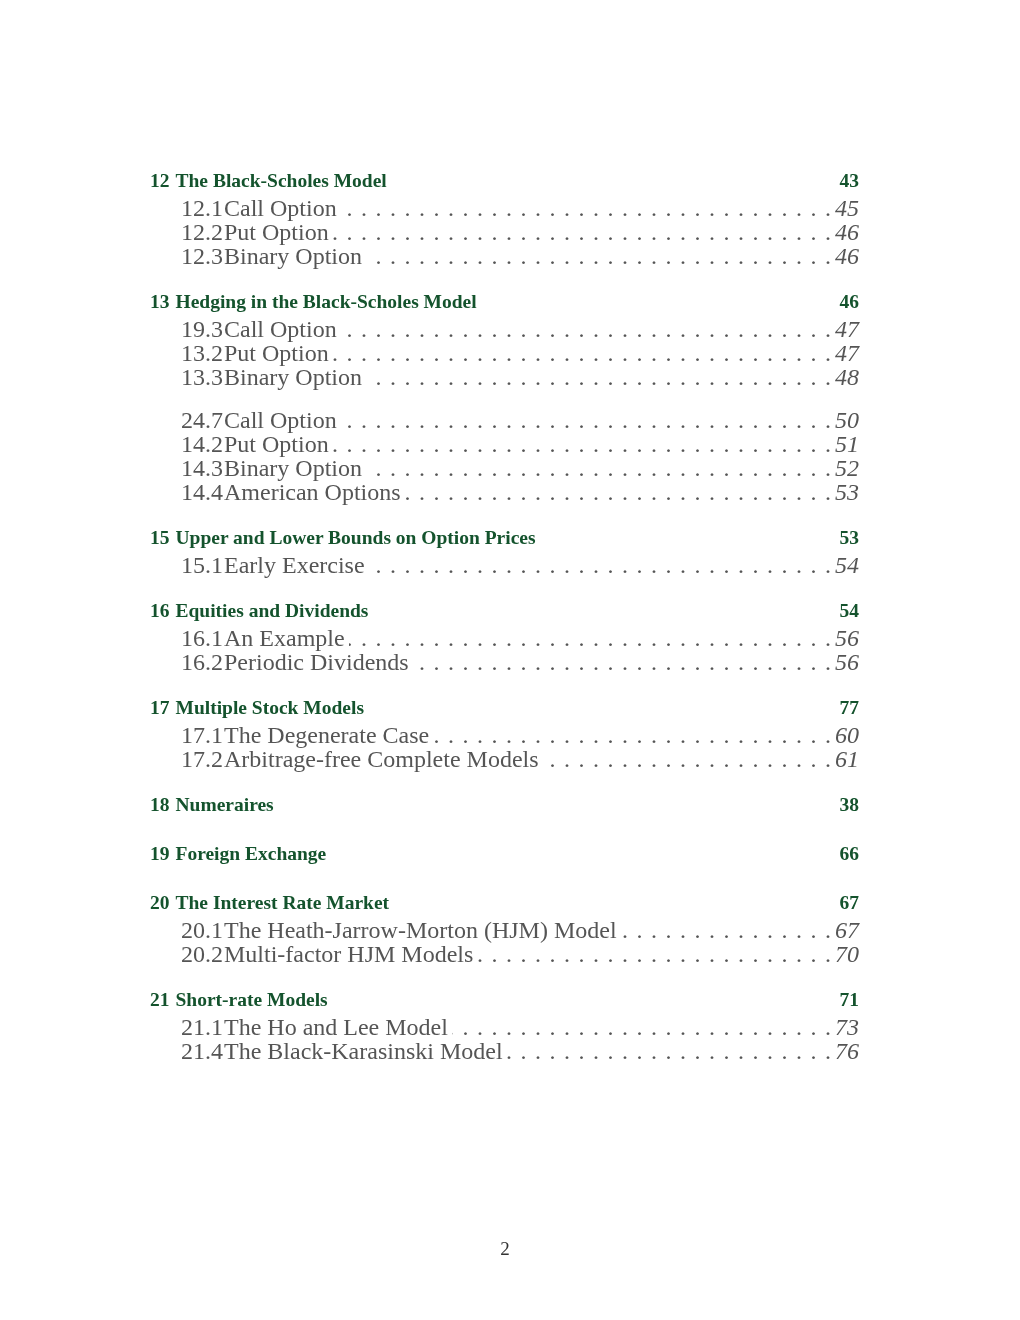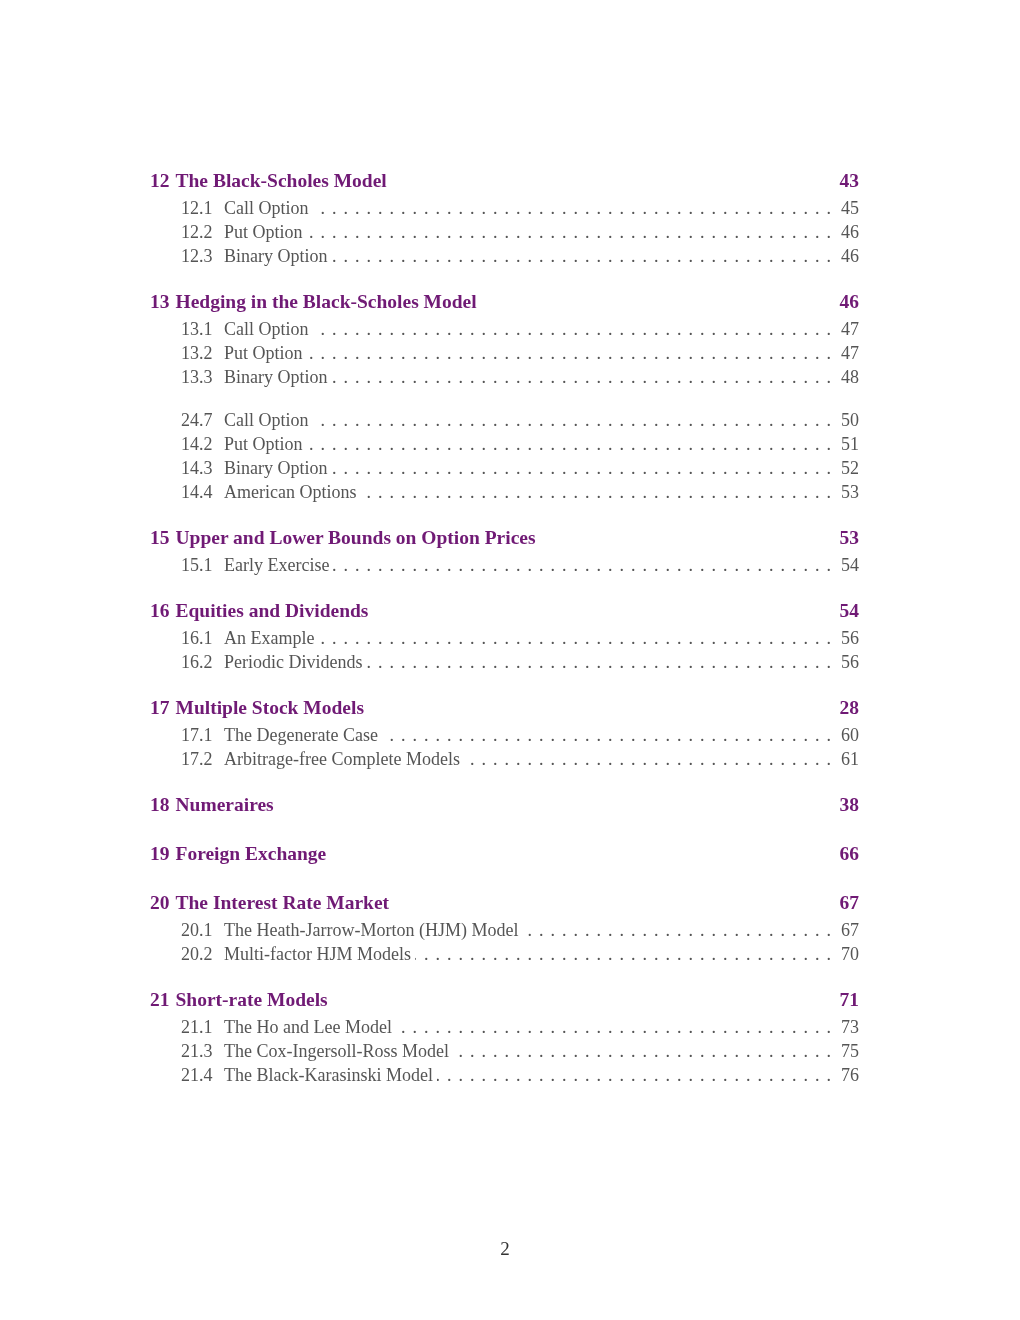--- a/index.html
+++ b/index.html
@@ -25,41 +25,41 @@
       margin-bottom: 19px;
     }
     .sec-head {
       display: flex;
       align-items: baseline;
       height: 30px;
       line-height: 30px;
       font-family: "Liberation Serif", "DejaVu Serif", serif;
       font-weight: bold;
       font-size: 19.5px;
-      color: #701a75;
+      color: #14532d;
     }
     .sec-num {
       flex: none;
       margin-right: 6px;
     }
     .sec-title {
       flex: 1 1 auto;
     }
     .sec-page {
       flex: none;
       text-align: right;
     }
     .sub {
       display: flex;
       align-items: baseline;
       height: 24px;
       line-height: 24px;
       padding-left: 31px;
       font-family: "Liberation Serif", "DejaVu Serif", serif;
-      font-size: 18px;
+      font-size: 24px;
       color: #555555;
     }
     .sub-num {
       flex: none;
       width: 43px;
     }
     .sub-title {
       flex: none;
       white-space: nowrap;
       padding-right: 4px;
@@ -74,20 +74,21 @@
       direction: rtl;
     }
     .leader::before {
       content: ". . . . . . . . . . . . . . . . . . . . . . . . . . . . . . . . . . . . . . . . . . . . . . . . . . . . . . . . . . . . . . . . . . . . . . . . . . . . . . . . . . . . . . . . . . . . . . . . . . . . . . . . . . . . . . . . ";
       word-spacing: 2.5px;
     }
     .sub-page {
       flex: none;
       width: 28px;
       text-align: right;
+      font-style: italic;
     }
     .page-footer {
       position: absolute;
       top: 1238px;
       left: 0;
       width: 1010px;
       text-align: center;
       font-family: "Liberation Serif", "DejaVu Serif", serif;
       font-size: 19px;
       color: #333;
@@ -124,21 +125,21 @@
     </div>
   </div>
 
   <div class="section">
     <div class="sec-head">
       <span class="sec-num">13</span>
       <span class="sec-title">Hedging in the Black-Scholes Model</span>
       <span class="sec-page">46</span>
     </div>
     <div class="sub">
-      <span class="sub-num">13.1</span>
+      <span class="sub-num">19.3</span>
       <span class="sub-title">Call Option</span>
       <span class="leader"></span>
       <span class="sub-page">47</span>
     </div>
     <div class="sub">
       <span class="sub-num">13.2</span>
       <span class="sub-title">Put Option</span>
       <span class="leader"></span>
       <span class="sub-page">47</span>
     </div>
@@ -208,21 +209,21 @@
       <span class="sub-title">Periodic Dividends</span>
       <span class="leader"></span>
       <span class="sub-page">56</span>
     </div>
   </div>
 
   <div class="section">
     <div class="sec-head">
       <span class="sec-num">17</span>
       <span class="sec-title">Multiple Stock Models</span>
-      <span class="sec-page">28</span>
+      <span class="sec-page">77</span>
     </div>
     <div class="sub">
       <span class="sub-num">17.1</span>
       <span class="sub-title">The Degenerate Case</span>
       <span class="leader"></span>
       <span class="sub-page">60</span>
     </div>
     <div class="sub">
       <span class="sub-num">17.2</span>
       <span class="sub-title">Arbitrage-free Complete Models</span>
@@ -273,26 +274,20 @@
       <span class="sec-title">Short-rate Models</span>
       <span class="sec-page">71</span>
     </div>
     <div class="sub">
       <span class="sub-num">21.1</span>
       <span class="sub-title">The Ho and Lee Model</span>
       <span class="leader"></span>
       <span class="sub-page">73</span>
     </div>
     <div class="sub">
-      <span class="sub-num">21.3</span>
-      <span class="sub-title">The Cox-Ingersoll-Ross Model</span>
-      <span class="leader"></span>
-      <span class="sub-page">75</span>
-    </div>
-    <div class="sub">
       <span class="sub-num">21.4</span>
       <span class="sub-title">The Black-Karasinski Model</span>
       <span class="leader"></span>
       <span class="sub-page">76</span>
     </div>
   </div>
 
 </div>
 
 <div class="page-footer">2</div>

